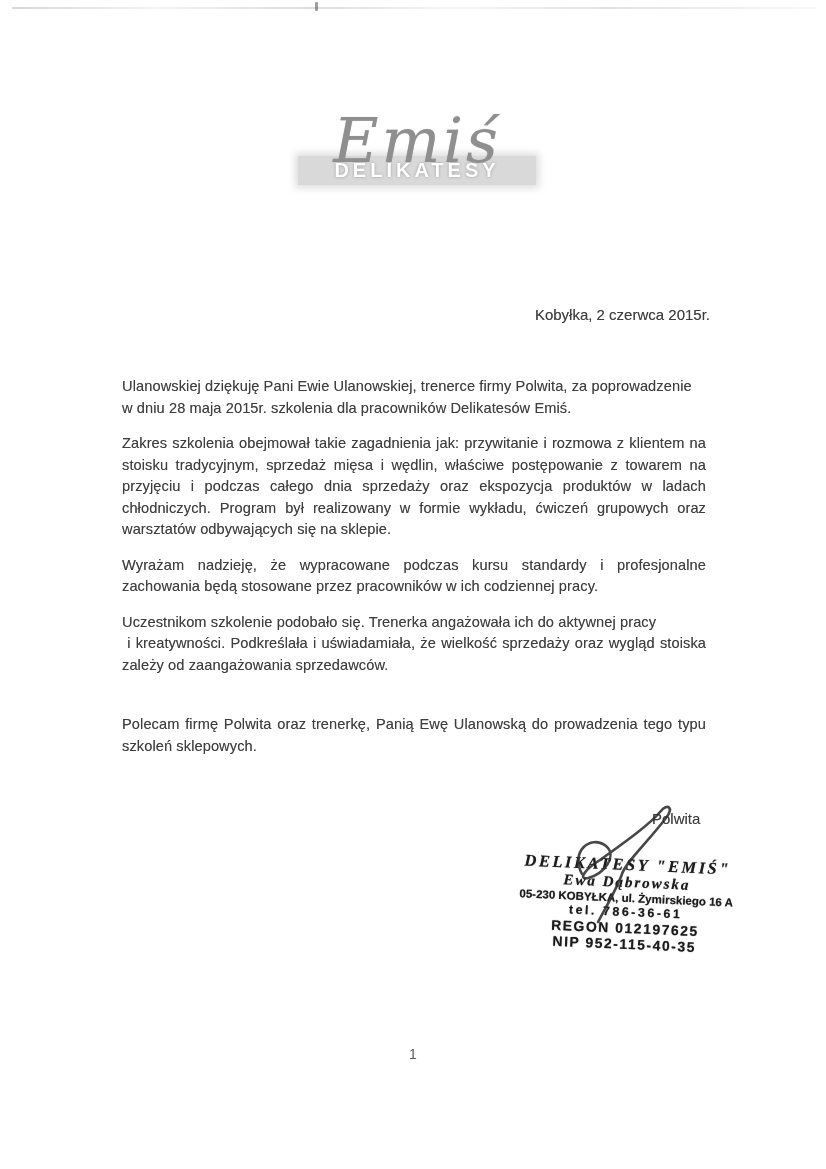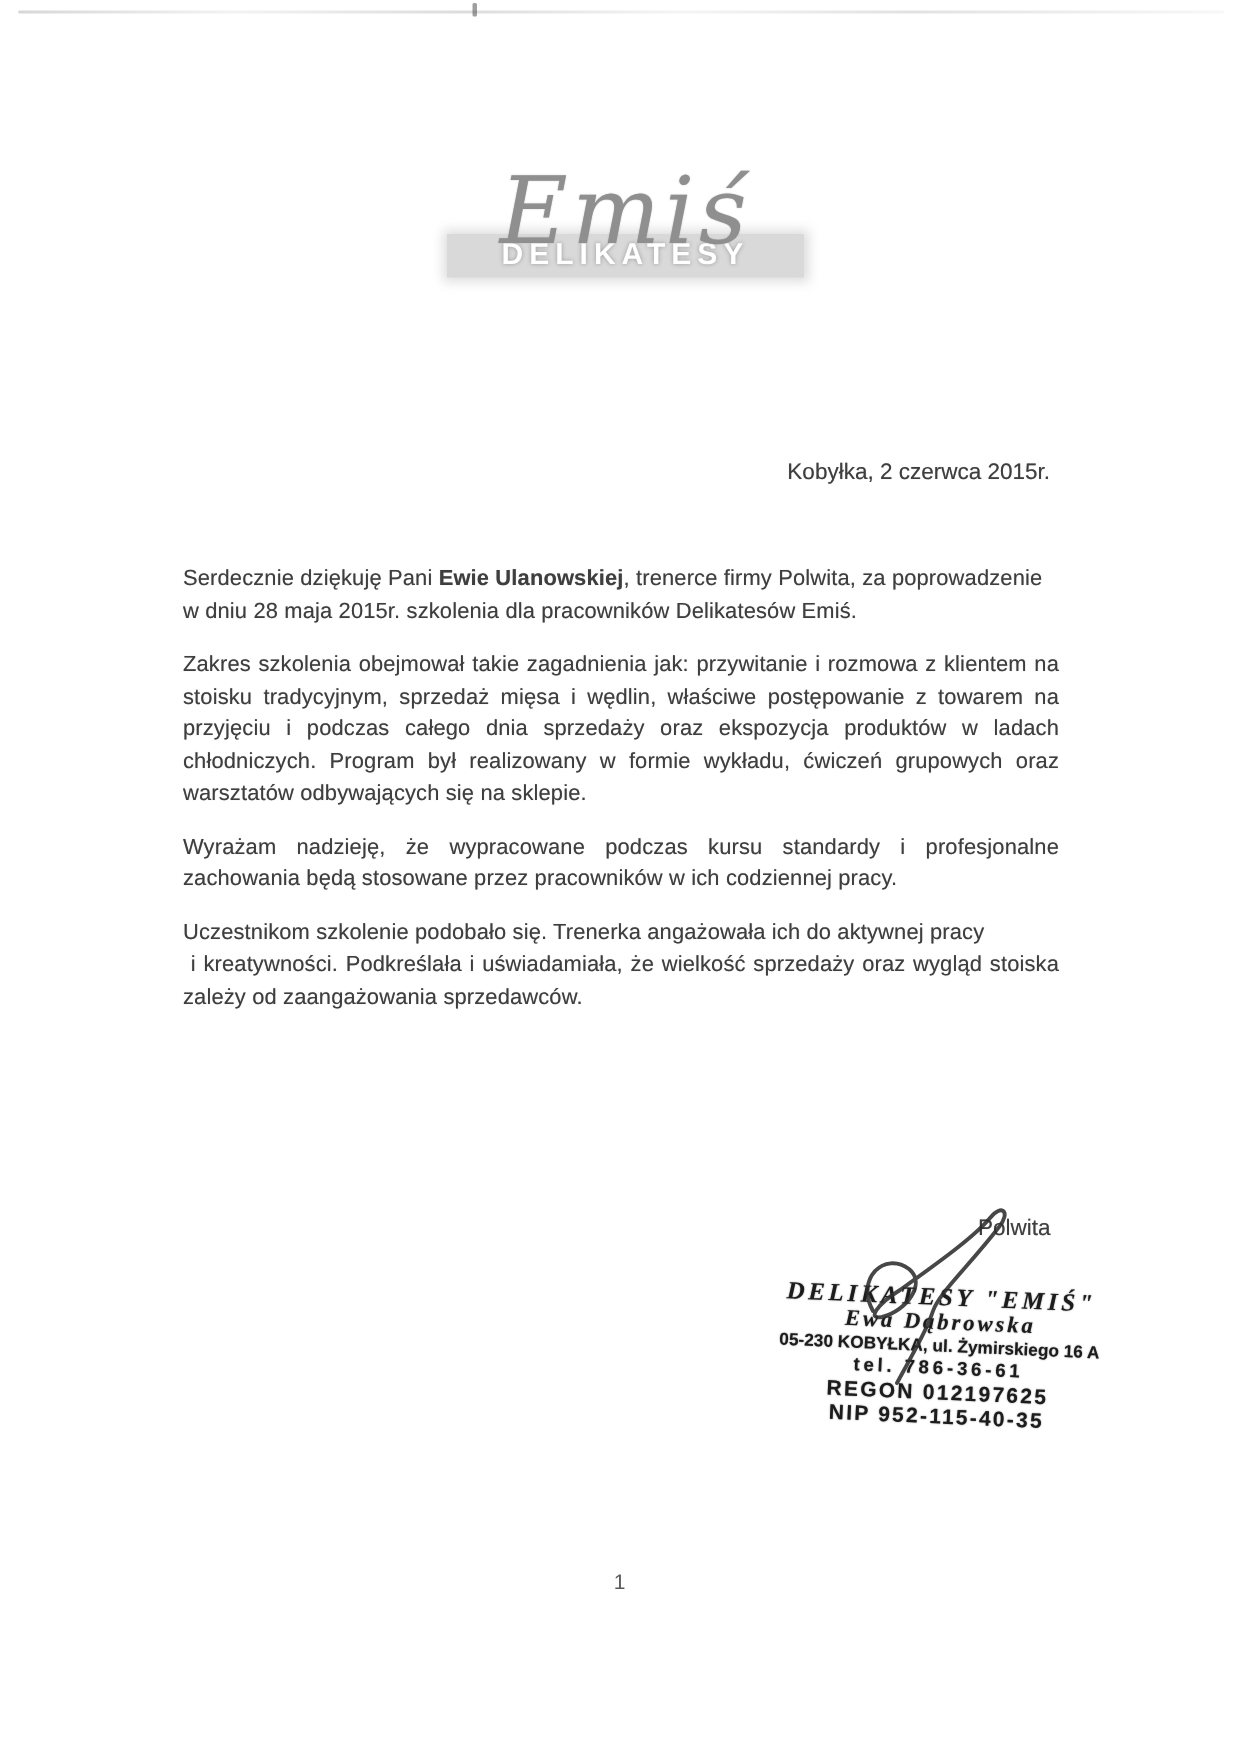--- a/index.html
+++ b/index.html
@@ -51,36 +51,36 @@
     box-shadow:0 0 7px 3px rgba(216,216,216,.85);
     display:flex;align-items:center;justify-content:center;
   }
   .logo-band-text{
     font-size:20px;font-weight:bold;letter-spacing:4px;
     color:var(--logo-band-text);
     text-shadow:0 0 3px rgba(150,150,150,.95);
   }
 
   .date-line{
-    position:absolute;top:306px;right:126px;
+    position:absolute;top:306px;right:116px;
     font-size:15px;color:var(--body-text);
     text-shadow:0 0 .5px rgba(62,62,62,.55);
   }
 
   .body-text{
     position:absolute;left:122px;top:376px;width:584px;
     font-size:14.6px;line-height:21.5px;letter-spacing:.1px;
     color:var(--body-text);
     text-shadow:0 0 .5px rgba(62,62,62,.5);
   }
   .para{margin:14px 0 0 0;}
   .para:first-child{margin-top:0;}
   .justify{text-align:justify;}
   .para-gap{margin-top:38px;}
-  .para b{font-weight:bold;}
+  .para b{font-weight:normal;}
 
   
   .podpis{
     position:absolute;left:652px;top:810px;
     font-size:15px;color:var(--body-text);
     text-shadow:0 0 .5px rgba(62,62,62,.5);
   }
   .signature-svg{
     position:absolute;left:540px;top:788px;width:220px;height:140px;
     z-index:3;pointer-events:none;
@@ -117,24 +117,25 @@
   <div class="logo">
     <div class="logo-script">Emiś</div>
     <div class="logo-band">
       <span class="logo-band-text">DELIKATESY</span>
     </div>
   </div>
 
   <div class="date-line">Kobyłka, 2 czerwca 2015r.</div>
 
   <div class="body-text">
-    <p class="para"><span>Serdecznie dziękuję Pani </span><b>Ewie Ulanowskiej</b><span>, trenerce firmy Polwita, za poprowadzenie w dniu 28 maja 2015r. szkolenia dla pracowników Delikatesów Emiś.</span></p>
+    <p class="para"><span>Ulanowskiej dziękuję Pani </span><b>Ewie Ulanowskiej</b><span>, trenerce firmy Polwita, za poprowadzenie w dniu 28 maja 2015r. szkolenia dla pracowników Delikatesów Emiś.</span></p>
     <p class="para justify"><span>Zakres szkolenia obejmował takie zagadnienia jak: przywitanie i rozmowa z klientem na stoisku tradycyjnym, sprzedaż mięsa i wędlin, właściwe postępowanie z towarem na przyjęciu i podczas całego dnia sprzedaży oraz ekspozycja produktów w ladach chłodniczych. Program był realizowany w formie wykładu, ćwiczeń grupowych oraz warsztatów odbywających się na sklepie.</span></p>
     <p class="para justify"><span>Wyrażam nadzieję, że wypracowane podczas kursu standardy i profesjonalne zachowania będą stosowane przez pracowników w ich codziennej pracy.</span></p>
     <p class="para justify"><span>Uczestnikom szkolenie podobało się. Trenerka angażowała ich do aktywnej pracy</span><br><span>&nbsp;i kreatywności. Podkreślała i uświadamiała, że wielkość sprzedaży oraz wygląd stoiska zależy od zaangażowania sprzedawców.</span></p>
+    <p class="para justify para-gap"><span>Polecam firmę Polwita oraz trenerkę, Panią Ewę Ulanowską do prowadzenia tego typu szkoleń sklepowych.</span></p>
   </div>
 
   <div class="podpis">Polwita</div>
 
   <svg class="signature-svg" viewBox="0 0 220 140" xmlns="http://www.w3.org/2000/svg">
     <path d="M 42 86 C 30 64, 50 46, 66 58 C 78 68, 64 86, 48 90 C 38 92, 44 82, 60 72 C 88 52, 110 36, 120 24 C 128 14, 134 20, 126 30 C 106 56, 86 74, 82 86 C 78 98, 70 112, 58 134" fill="none" stroke="#2e2e2e" stroke-width="2.6" stroke-linecap="round" opacity="0.88"></path>
   </svg>
 
   <div class="stamp">
     <div class="stamp-line s1">DELIKATESY "EMIŚ"</div>

